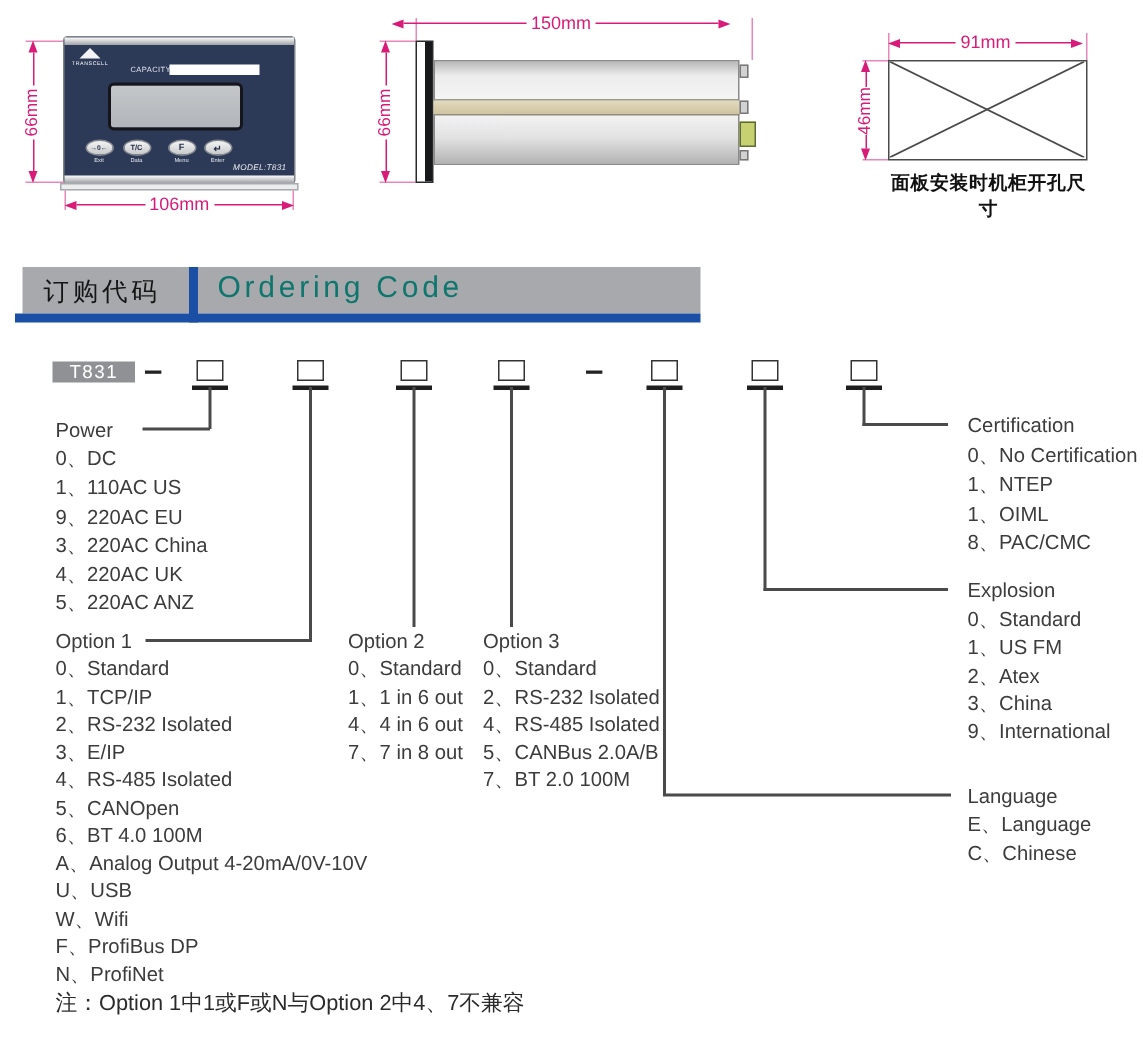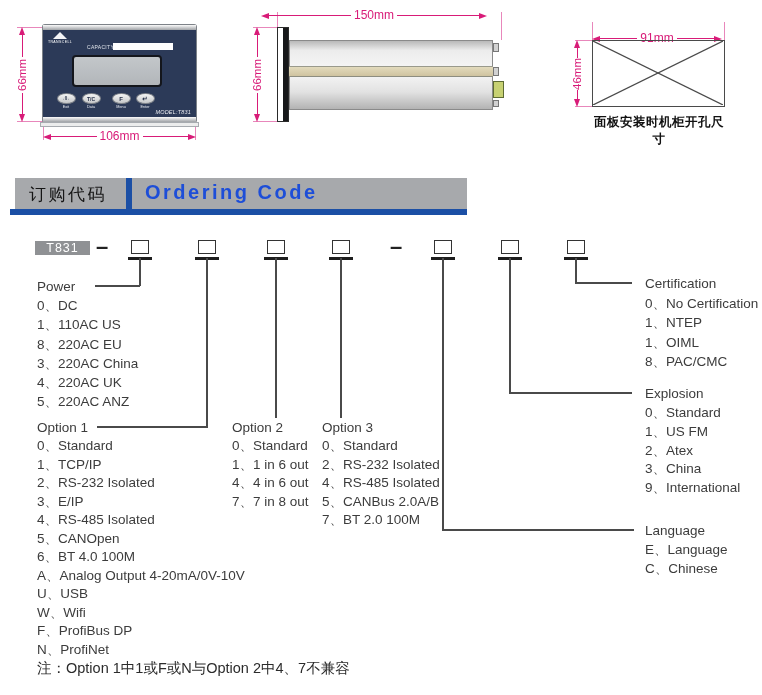--- a/index.html
+++ b/index.html
@@ -45,21 +45,21 @@
   .s-green { position:absolute; left:493px; top:81px; width:11px; height:17px; background:#c7d172; border:1px solid #5d6b33; }
 
   
   .cutrect { position:absolute; left:592px; top:40px; width:133px; height:67px; border:1.5px solid #4a4a4a; }
   .cut-caption { position:absolute; left:589px; top:114px; width:140px; text-align:center; font-size:12.5px; color:#111; font-weight:bold; letter-spacing:.5px; }
 
   
   .bar-gray { position:absolute; left:15px; top:178px; width:452px; height:31px; background:#a7a9ac; }
   .bar-zh { position:absolute; left:29px; top:183px; font-size:17px; color:#151515; letter-spacing:2.5px; }
   .bar-sep { position:absolute; left:126px; top:178px; width:6px; height:37px; background:#1b4fa5; }
-  .bar-en { position:absolute; left:145px; top:181px; font-size:20px; font-weight:bold; color:#1d4ed8; letter-spacing:2.5px; }
+  .bar-en { position:absolute; left:145px; top:181px; font-size:20px; font-weight:normal; color:#0f766e; letter-spacing:2.5px; }
   .bar-blue { position:absolute; left:10px; top:209px; width:457px; height:6px; background:#1b4fa5; }
 
   
   .model-box { position:absolute; left:35px; top:241px; width:55px; height:14px; background:#8f9194; color:#fff; font-size:12.5px; display:flex; align-items:center; justify-content:center; letter-spacing:1px; }
   .code-dash { position:absolute; font-size:22px; font-weight:bold; color:#222; line-height:22px; }
   .optbox { position:absolute; top:240px; width:18px; height:14px; border:1.6px solid #333; background:#fff; }
   .boxunder { position:absolute; top:257px; width:24px; height:3px; background:#1e1e1e; }
   .vline { position:absolute; width:1.5px; background:#4a4a4a; }
   .hline { position:absolute; height:1.5px; background:#4a4a4a; }
   .grp-title { position:absolute; font-size:13.5px; color:#3c3c3c; white-space:nowrap; }
@@ -156,21 +156,21 @@
   <div class="s-tab" style="top:100px;height:7px;"></div>
   <div class="s-green"></div>
 </div>
 
 <div>
   <div class="ext-v" style="left:592px;top:22px;height:18px;"></div>
   <div class="ext-v" style="left:724px;top:22px;height:18px;"></div>
   <div class="ext-h" style="left:575px;top:40px;width:17px;"></div>
   <div class="ext-h" style="left:575px;top:106px;width:17px;"></div>
 
-  <div class="hdim" style="left:592px;top:32px;width:130px;">
+  <div class="hdim" style="left:592px;top:22px;width:130px;">
     <div class="arr-l"></div>
     <div class="seg"></div>
     <span class="lbl">91mm</span>
     <div class="seg"></div>
     <div class="arr-r"></div>
   </div>
   <div class="vdim" style="left:569px;top:40px;height:67px;">
     <div class="arr-u"></div>
     <div class="seg"></div>
     <div class="lblwrap" style="height:32px;">
@@ -229,21 +229,21 @@
   <div class="hline" style="left:442px;top:529px;width:192px;"></div>
   <div class="vline" style="left:509px;top:258px;height:136px;"></div>
   <div class="hline" style="left:509px;top:392px;width:123px;"></div>
   <div class="vline" style="left:575px;top:258px;height:26px;"></div>
   <div class="hline" style="left:575px;top:282px;width:57px;"></div>
 
   <div class="grp-title" style="left:37px;top:279px;">Power</div>
   <div class="list" style="left:37px;top:296px;line-height:19.3px;">
     <div>0、DC</div>
     <div>1、110AC US</div>
-    <div>8、220AC EU</div>
+    <div>9、220AC EU</div>
     <div>3、220AC China</div>
     <div>4、220AC UK</div>
     <div>5、220AC ANZ</div>
   </div>
 
   <div class="grp-title" style="left:37px;top:420px;">Option 1</div>
   <div class="list" style="left:37px;top:437px;line-height:18.5px;">
     <div>0、Standard</div>
     <div>1、TCP/IP</div>
     <div>2、RS-232 Isolated</div>

